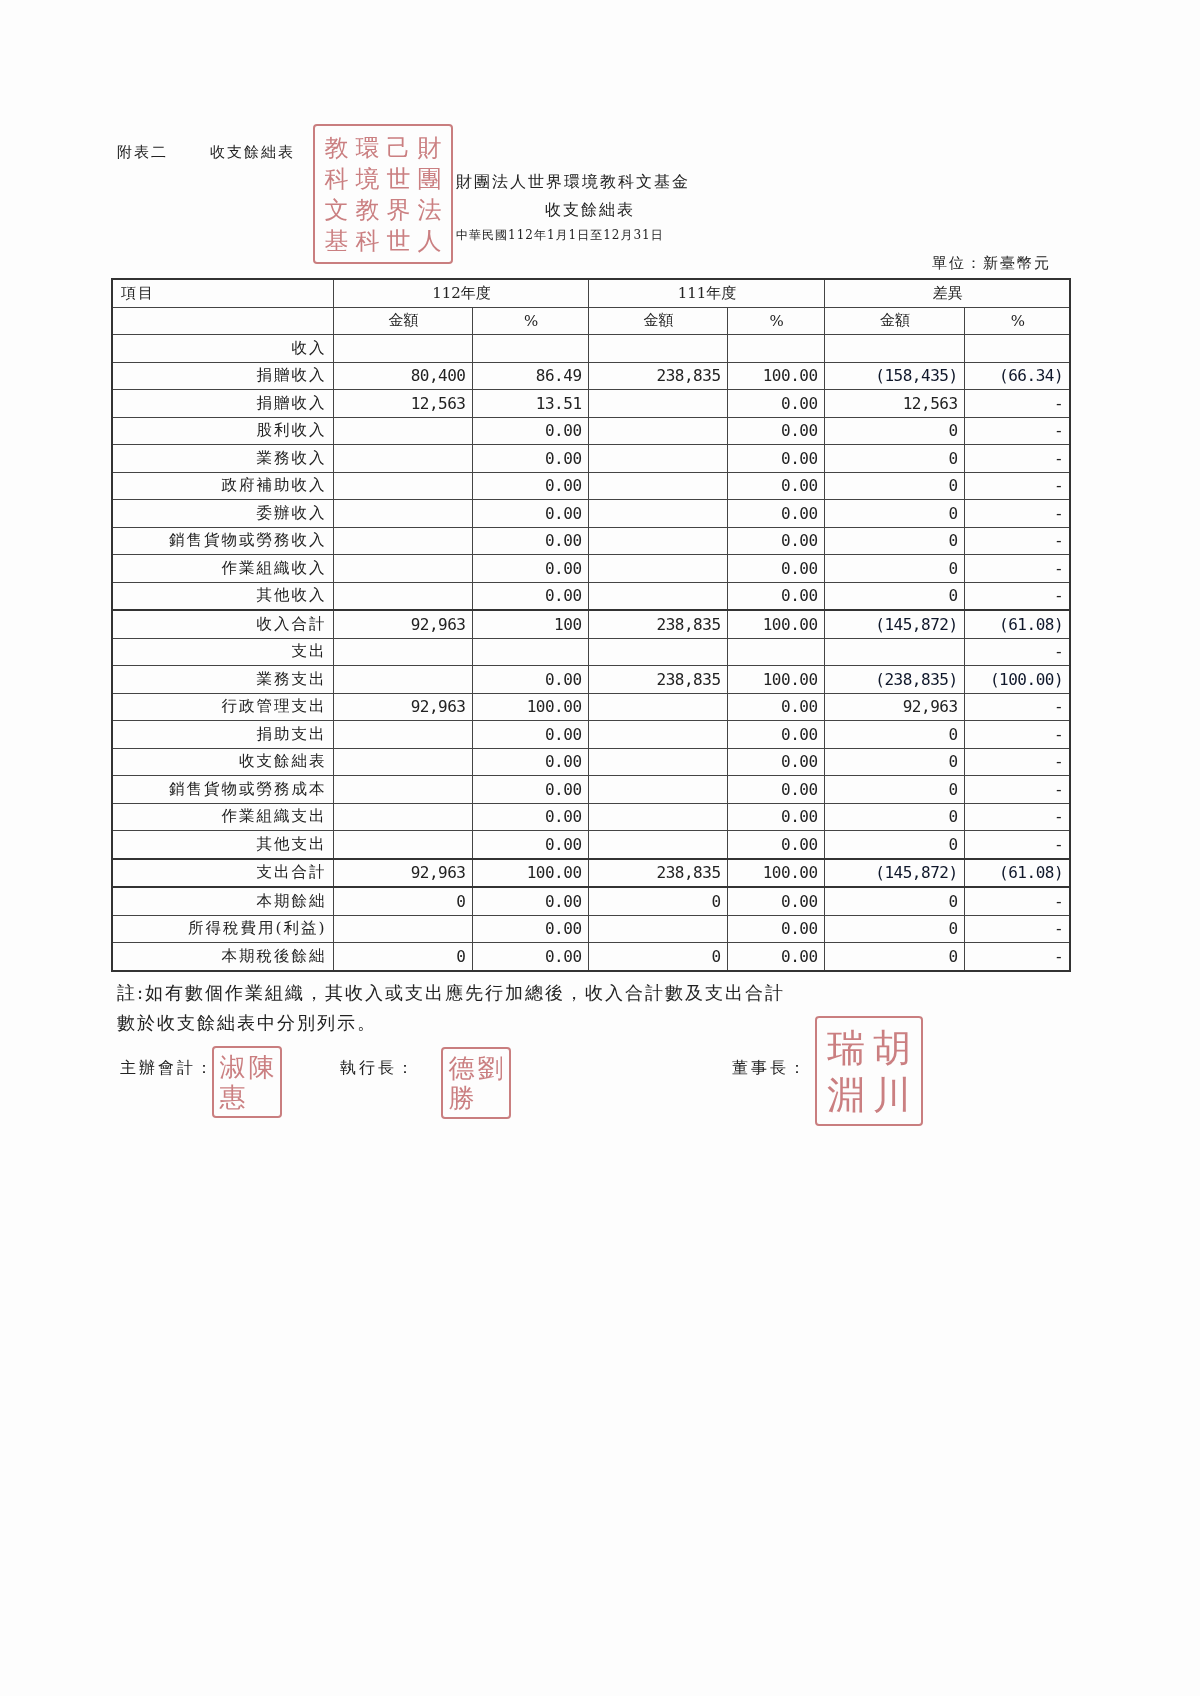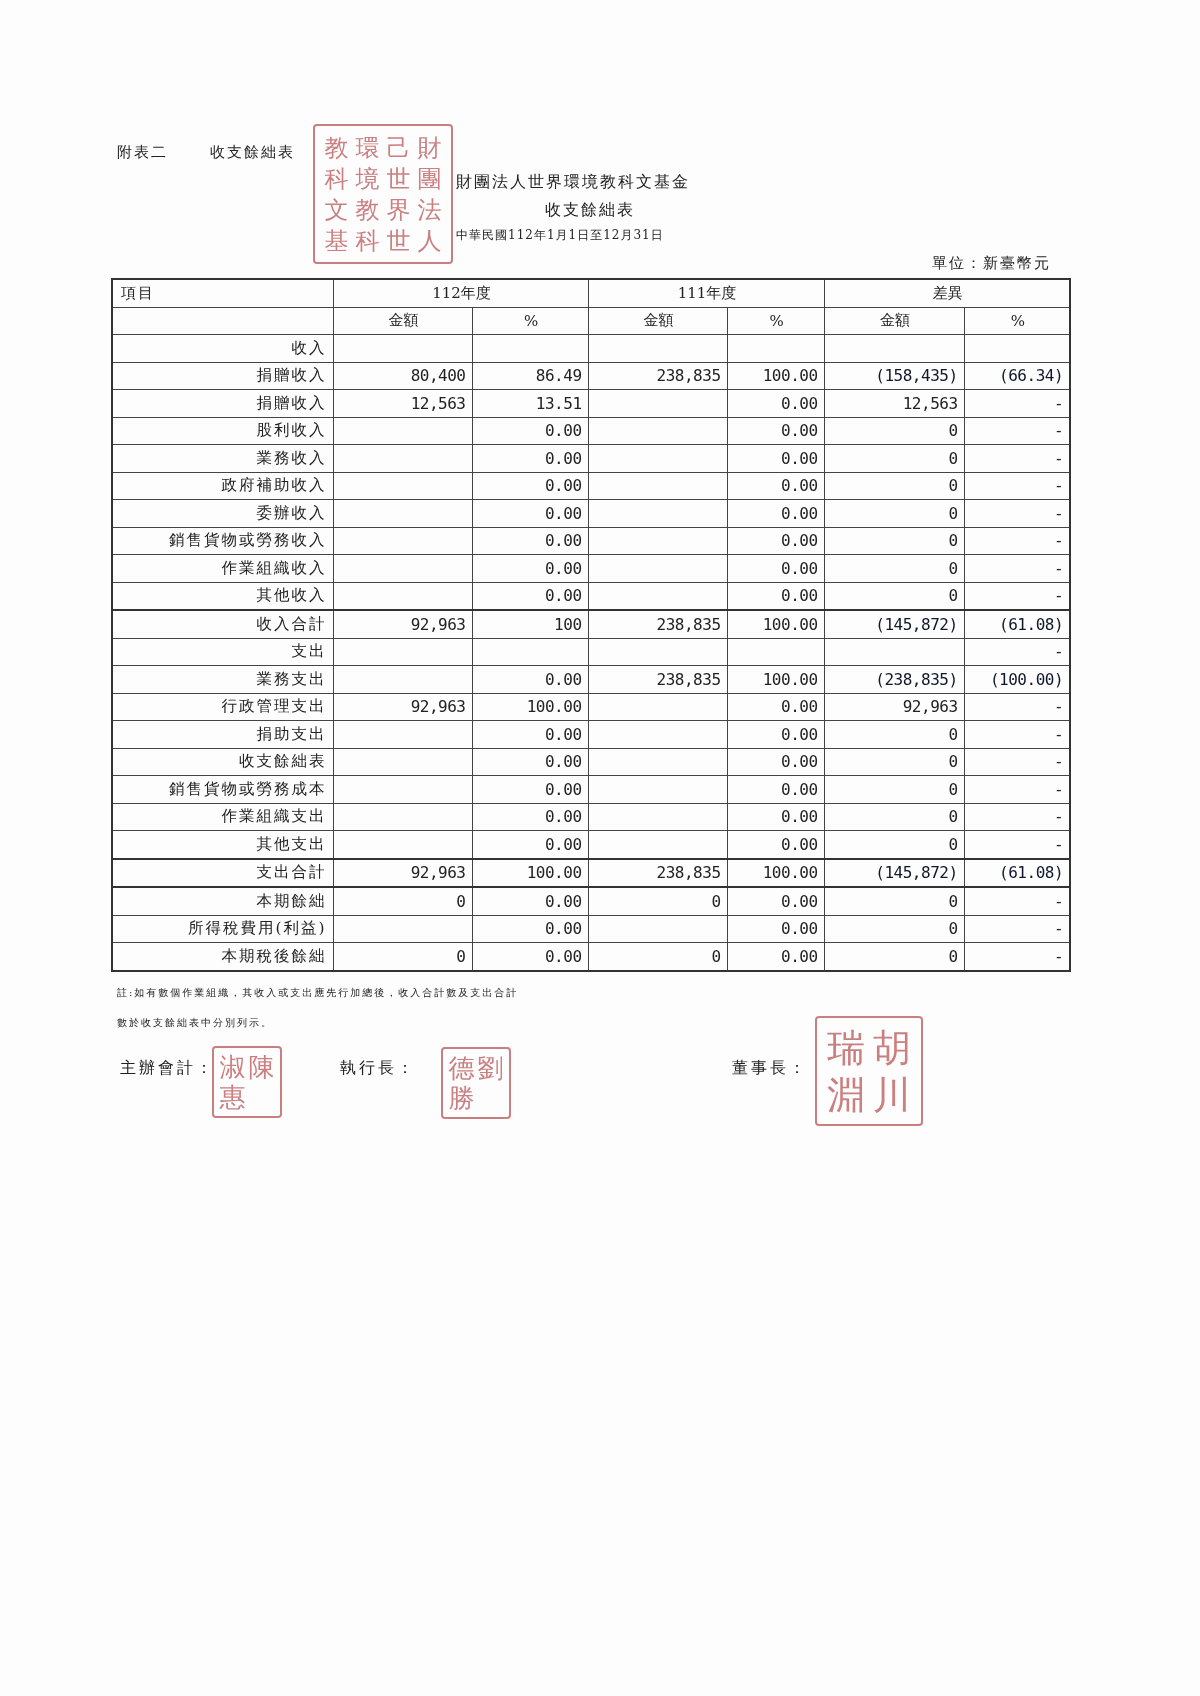--- a/index.html
+++ b/index.html
@@ -54,21 +54,21 @@
     font-weight: normal;
     white-space: nowrap;
     overflow: hidden;
   }
   table.report th { text-align: center; font-size: 15px; padding-left: 8px; }
   td.label { text-align: right; letter-spacing: 2px; font-size: 15.5px; margin-left: 20px; }
   td.label.indent { padding-left: 32px; }
   td.num { text-align: right; font-family: "DejaVu Sans Mono", "Liberation Mono", monospace; font-size: 16px; letter-spacing: -0.5px; }
   td.neg { color: #0f172a; }
   tr.total td { border-top: 2.5px solid #333; }
-  .note { left: 117px; top: 978px; font-size: 10px; letter-spacing: 2px; line-height: 30px; }
+  .note { left: 117px; top: 978px; font-size: 18px; letter-spacing: 2px; line-height: 30px; }
   .sig { font-size: 16px; letter-spacing: 3px; }
   .sig-acct { left: 120px; top: 1058px; }
   .sig-ceo { left: 340px; top: 1058px; }
   .sig-chair { left: 732px; top: 1058px; }
 </style>
 </head>
 <body>
 
 <div class="abs annex">附表二</div>
 <div class="abs annex-title">收支餘絀表</div>

